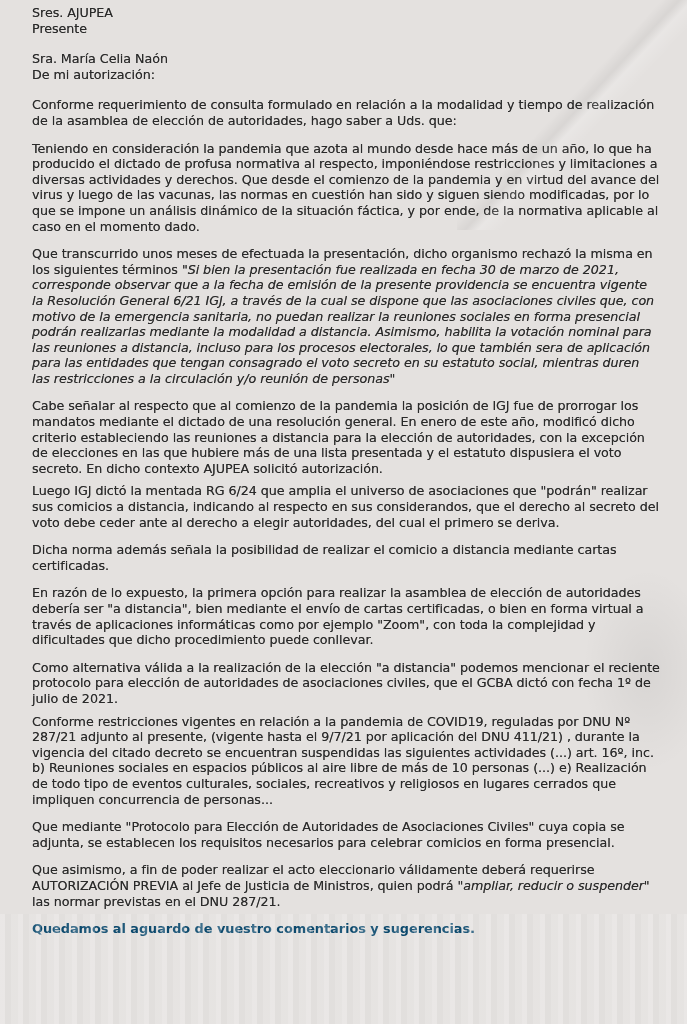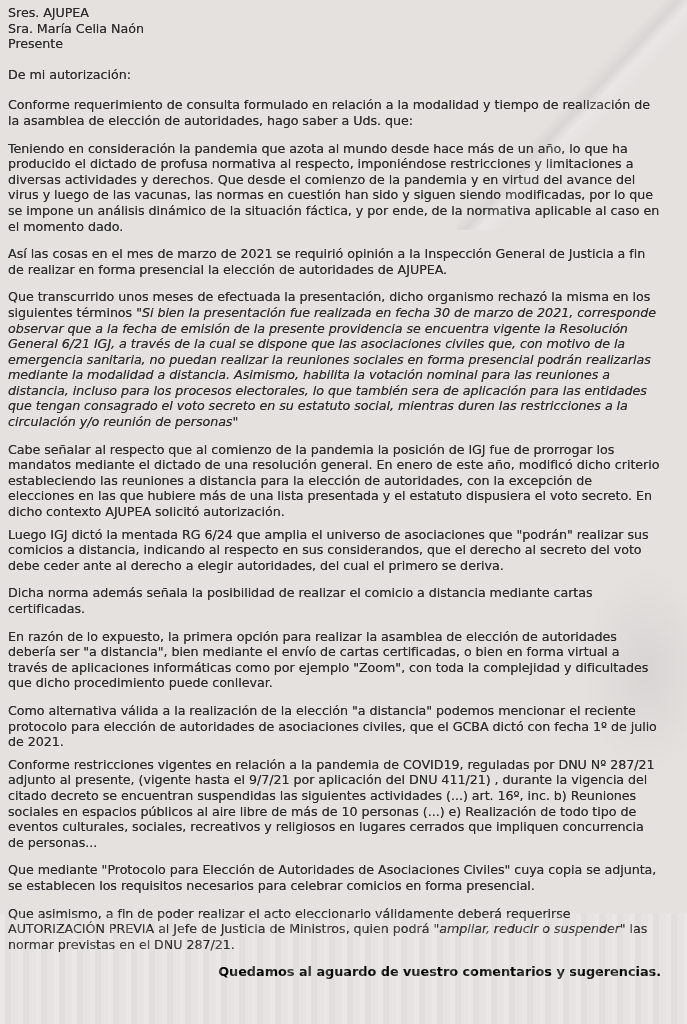--- a/index.html
+++ b/index.html
@@ -19,20 +19,21 @@
       linear-gradient(100deg, rgba(255,255,255,0.45), transparent 20%),
       linear-gradient(262deg, rgba(0,0,0,0.04), transparent 28%),
       linear-gradient(180deg, #ecea e9 0%, #e8e5e3 0%, #e5e2e0 35%, #e1dedc 72%, #dcd9d7 100%);
     background-color: #e4e1df;
   }
   .paper {
     position: absolute;
     inset: 0;
     box-sizing: border-box;
     padding: 5px 26px 6px 8px;
+    margin-left: 24px;
   }
   .scan-overlay {
     position: absolute;
     inset: auto 0 0 0;
     height: 110px;
     background: repeating-linear-gradient(
       90deg,
       rgba(255,255,255,0.30) 0px, rgba(255,255,255,0.30) 5px,
       rgba(0,0,0,0.015) 5px, rgba(0,0,0,0.015) 11px,
       rgba(255,255,255,0.12) 11px, rgba(255,255,255,0.12) 18px
@@ -64,46 +65,45 @@
   .block-gap {
     margin-bottom: 15px;
   }
   .tight {
     margin-bottom: 7px;
   }
   .quote-italic {
     font-style: italic;
   }
   .closing {
-    text-align: right;
+    text-align: left;
     font-weight: 700;
-    color: #000000;
+    color: #0c4a6e;
     margin: 2px 0 0 0;
     text-shadow: none;
     font-size: 12.9px;
   }
 </style>
 </head>
 <body>
 
 <div class="paper">
 
   <div>
     <p class="addr-line">Sres. AJUPEA</p>
+    <p class="addr-line block-gap">Presente</p>
     <p class="addr-line">Sra. María Celia Naón</p>
-    <p class="addr-line block-gap">Presente</p>
   </div>
 
   <p class="block-gap">De mi autorización:</p>
 
   <p>Conforme requerimiento de consulta formulado en relación a la modalidad y tiempo de realización de la asamblea de elección de autoridades, hago saber a Uds. que:</p>
 
   <p>Teniendo en consideración la pandemia que azota al mundo desde hace más de un año, lo que ha producido el dictado de profusa normativa al respecto, imponiéndose restricciones y limitaciones a diversas actividades y derechos. Que desde el comienzo de la pandemia y en virtud del avance del virus y luego de las vacunas, las normas en cuestión han sido y siguen siendo modificadas, por lo que se impone un análisis dinámico de la situación fáctica, y por ende, de la normativa aplicable al caso en el momento dado.</p>
 
-  <p>Así las cosas en el mes de marzo de 2021 se requirió opinión a la Inspección General de Justicia a fin de realizar en forma presencial la elección de autoridades de AJUPEA.</p>
 
   <p>
     <span>Que transcurrido unos meses de efectuada la presentación, dicho organismo rechazó la misma en los siguientes términos </span><span class="quote-italic">"Si bien la presentación fue realizada en fecha 30 de marzo de 2021, corresponde observar que a la fecha de emisión de la presente providencia se encuentra vigente la Resolución General 6/21 IGJ, a través de la cual se dispone que las asociaciones civiles que, con motivo de la emergencia sanitaria, no puedan realizar la reuniones sociales en forma presencial podrán realizarlas mediante la modalidad a distancia. Asimismo, habilita la votación nominal para las reuniones a distancia, incluso para los procesos electorales, lo que también sera de aplicación para las entidades que tengan consagrado el voto secreto en su estatuto social, mientras duren las restricciones a la circulación y/o reunión de personas"</span>
   </p>
 
   <p class="tight">Cabe señalar al respecto que al comienzo de la pandemia la posición de IGJ fue de prorrogar los mandatos mediante el dictado de una resolución general. En enero de este año, modificó dicho criterio estableciendo las reuniones a distancia para la elección de autoridades, con la excepción de elecciones en las que hubiere más de una lista presentada y el estatuto dispusiera el voto secreto. En dicho contexto AJUPEA solicitó autorización.</p>
 
   <p>Luego IGJ dictó la mentada RG 6/24 que amplia el universo de asociaciones que "podrán" realizar sus comicios a distancia, indicando al respecto en sus considerandos, que el derecho al secreto del voto debe ceder ante al derecho a elegir autoridades, del cual el primero se deriva.</p>
 
   <p>Dicha norma además señala la posibilidad de realizar el comicio a distancia mediante cartas certificadas.</p>

